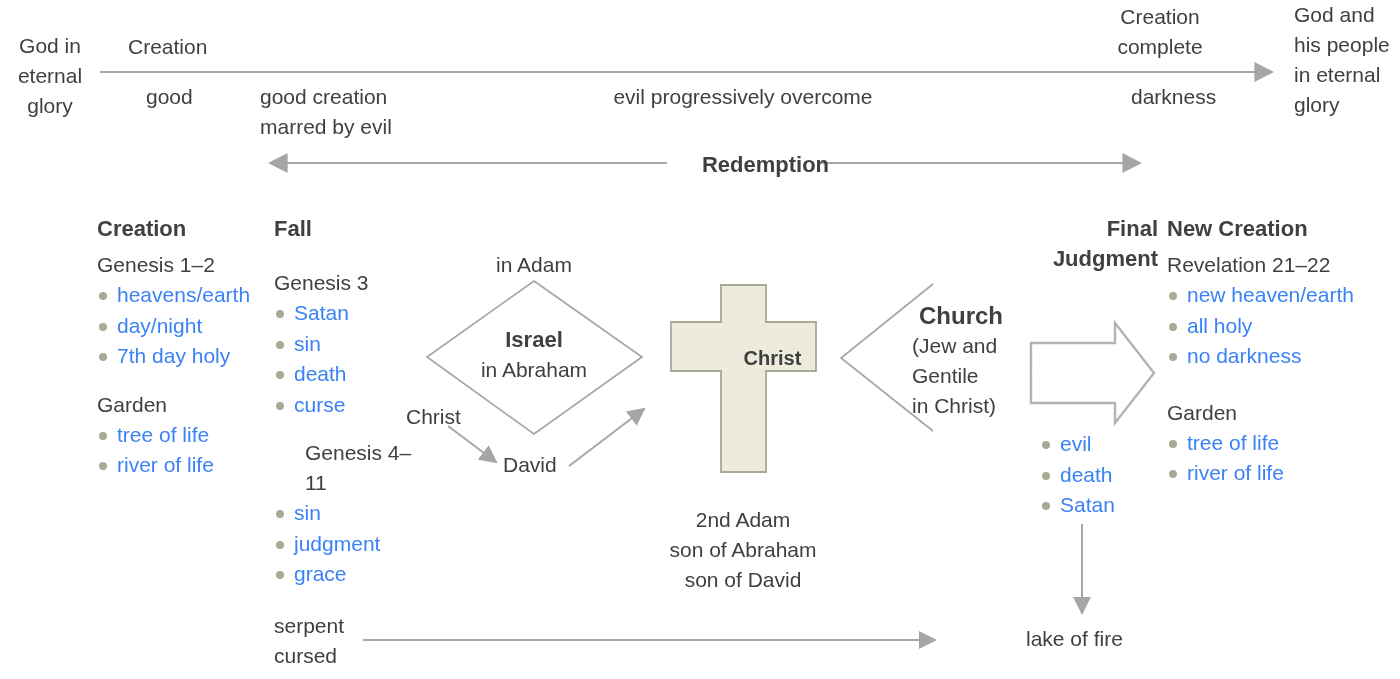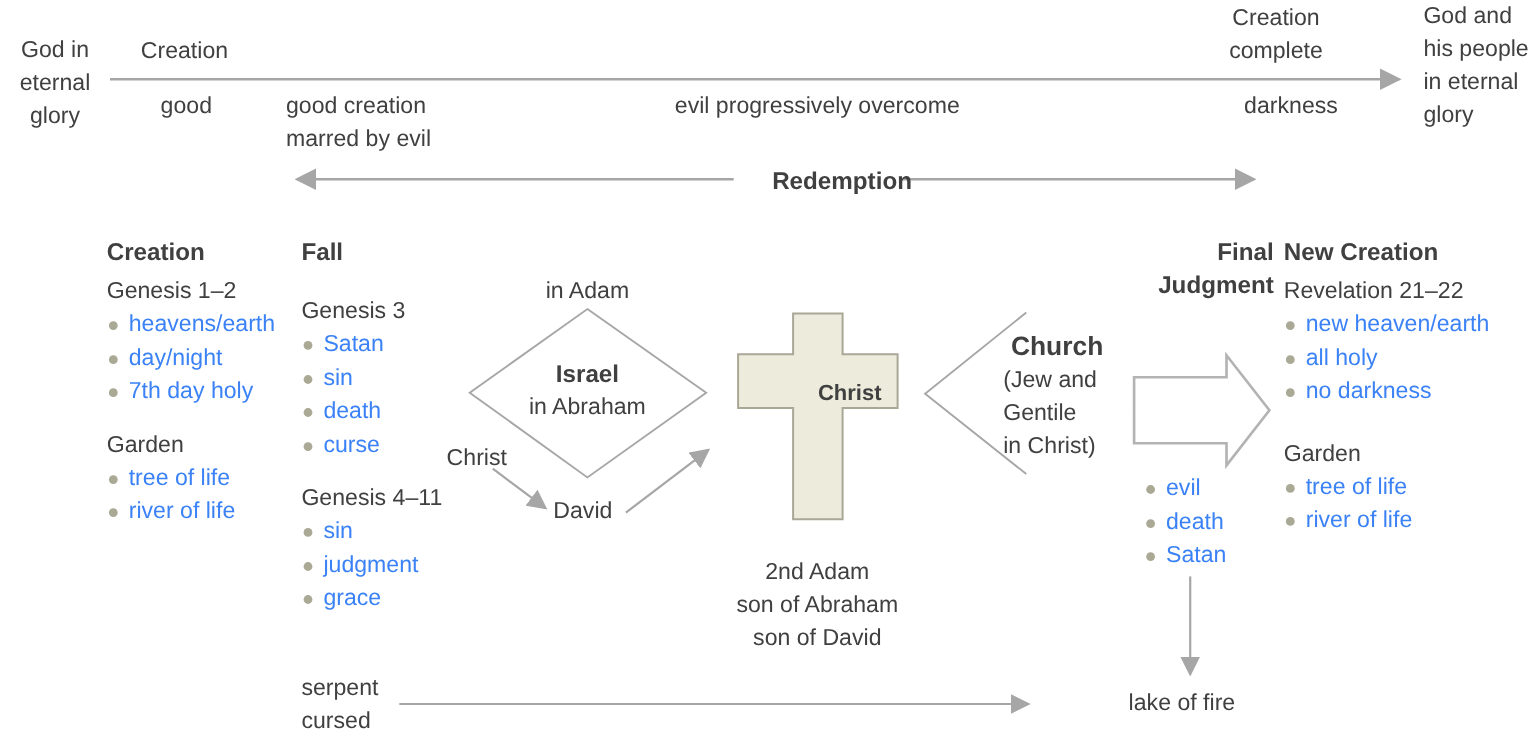--- a/index.html
+++ b/index.html
@@ -155,21 +155,21 @@
 
   <div class="abs" style="left:274px; top:214px; width:150px;">
     <div class="txt bold" style="font-size:22px; line-height:30px;">Fall</div>
     <div class="txt" style="margin-top:24px;">Genesis 3</div>
     <ul class="blist">
       <li>Satan</li>
       <li>sin</li>
       <li>death</li>
       <li>curse</li>
     </ul>
-    <div class="txt" style="margin-top:18px;">Genesis 4–11</div>
+    <div class="txt" style="margin-top:18px;margin-left:31px;">Genesis 4–11</div>
     <ul class="blist">
       <li>sin</li>
       <li>judgment</li>
       <li>grace</li>
     </ul>
   </div>
 
   <div class="abs txt ctr" style="left:454px; top:250px; width:160px;">in Adam</div>
 
   <div class="abs txt bold ctr" style="left:464px; top:325px; width:140px; font-size:22px;">Israel</div>

